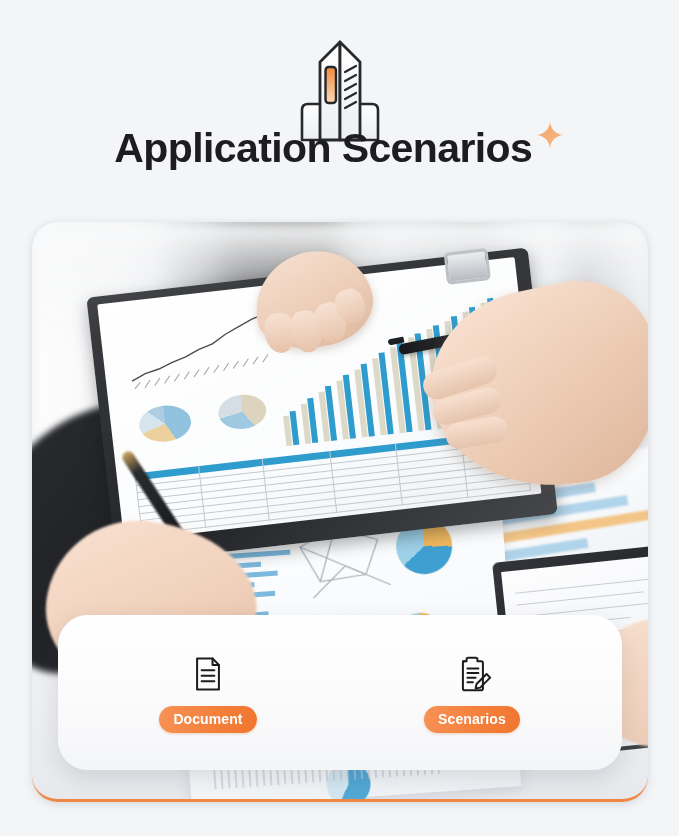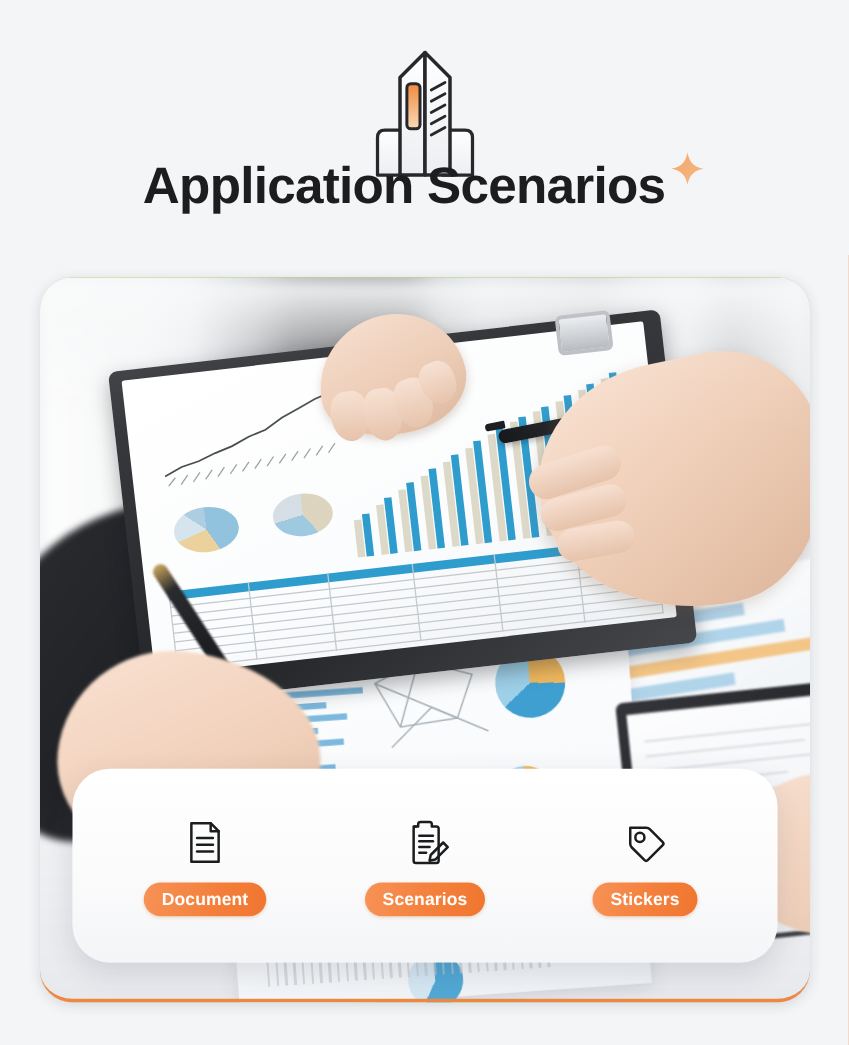--- a/index.html
+++ b/index.html
@@ -62,21 +62,21 @@
   }
 
   
   .outer-card {
     position: absolute;
     left: 32px;
     top: 222px;
     width: 616px;
     height: 580px;
     border-radius: 26px;
-    background: #84cc16;
+    background: #7dd3fc;
     overflow: hidden;
     box-shadow: 0 2px 10px rgba(40,45,60,0.14);
   }
 
   .outer-card-edge {
     position: absolute;
     left: 32px;
     top: 222px;
     width: 616px;
     height: 580px;
@@ -642,25 +642,16 @@
           <line x1="17" y1="26" x2="26" y2="26"></line>
           <line x1="17" y1="31" x2="23" y2="31"></line>
           <path d="M38 22 L42 26 L31 37 L26 38 L27 33 Z"></path>
         </svg>
       </span>
       <span class="chip">Scenarios</span>
     </div>
 
 
 
-    <div class="cat-item">
-      <span class="cat-icon">
-        <svg viewBox="0 0 44 44" width="40" height="40" fill="none" stroke="#1b1c1e" stroke-width="2.2" stroke-linejoin="round" stroke-linecap="round">
-          <path d="M9 9 H23 Q25 9 26.4 10.4 L37.6 21.6 Q39 23 37.6 24.4 L24.4 37.6 Q23 39 21.6 37.6 L10.4 26.4 Q9 25 9 23 V11 Q9 9 9 9 Z"></path>
-          <circle cx="17.5" cy="17.5" r="4"></circle>
-        </svg>
-      </span>
-      <span class="chip">Stickers</span>
-    </div>
   </div>
 </div>
 
 <div class="outer-card-edge"></div>
 
 </body></html>

